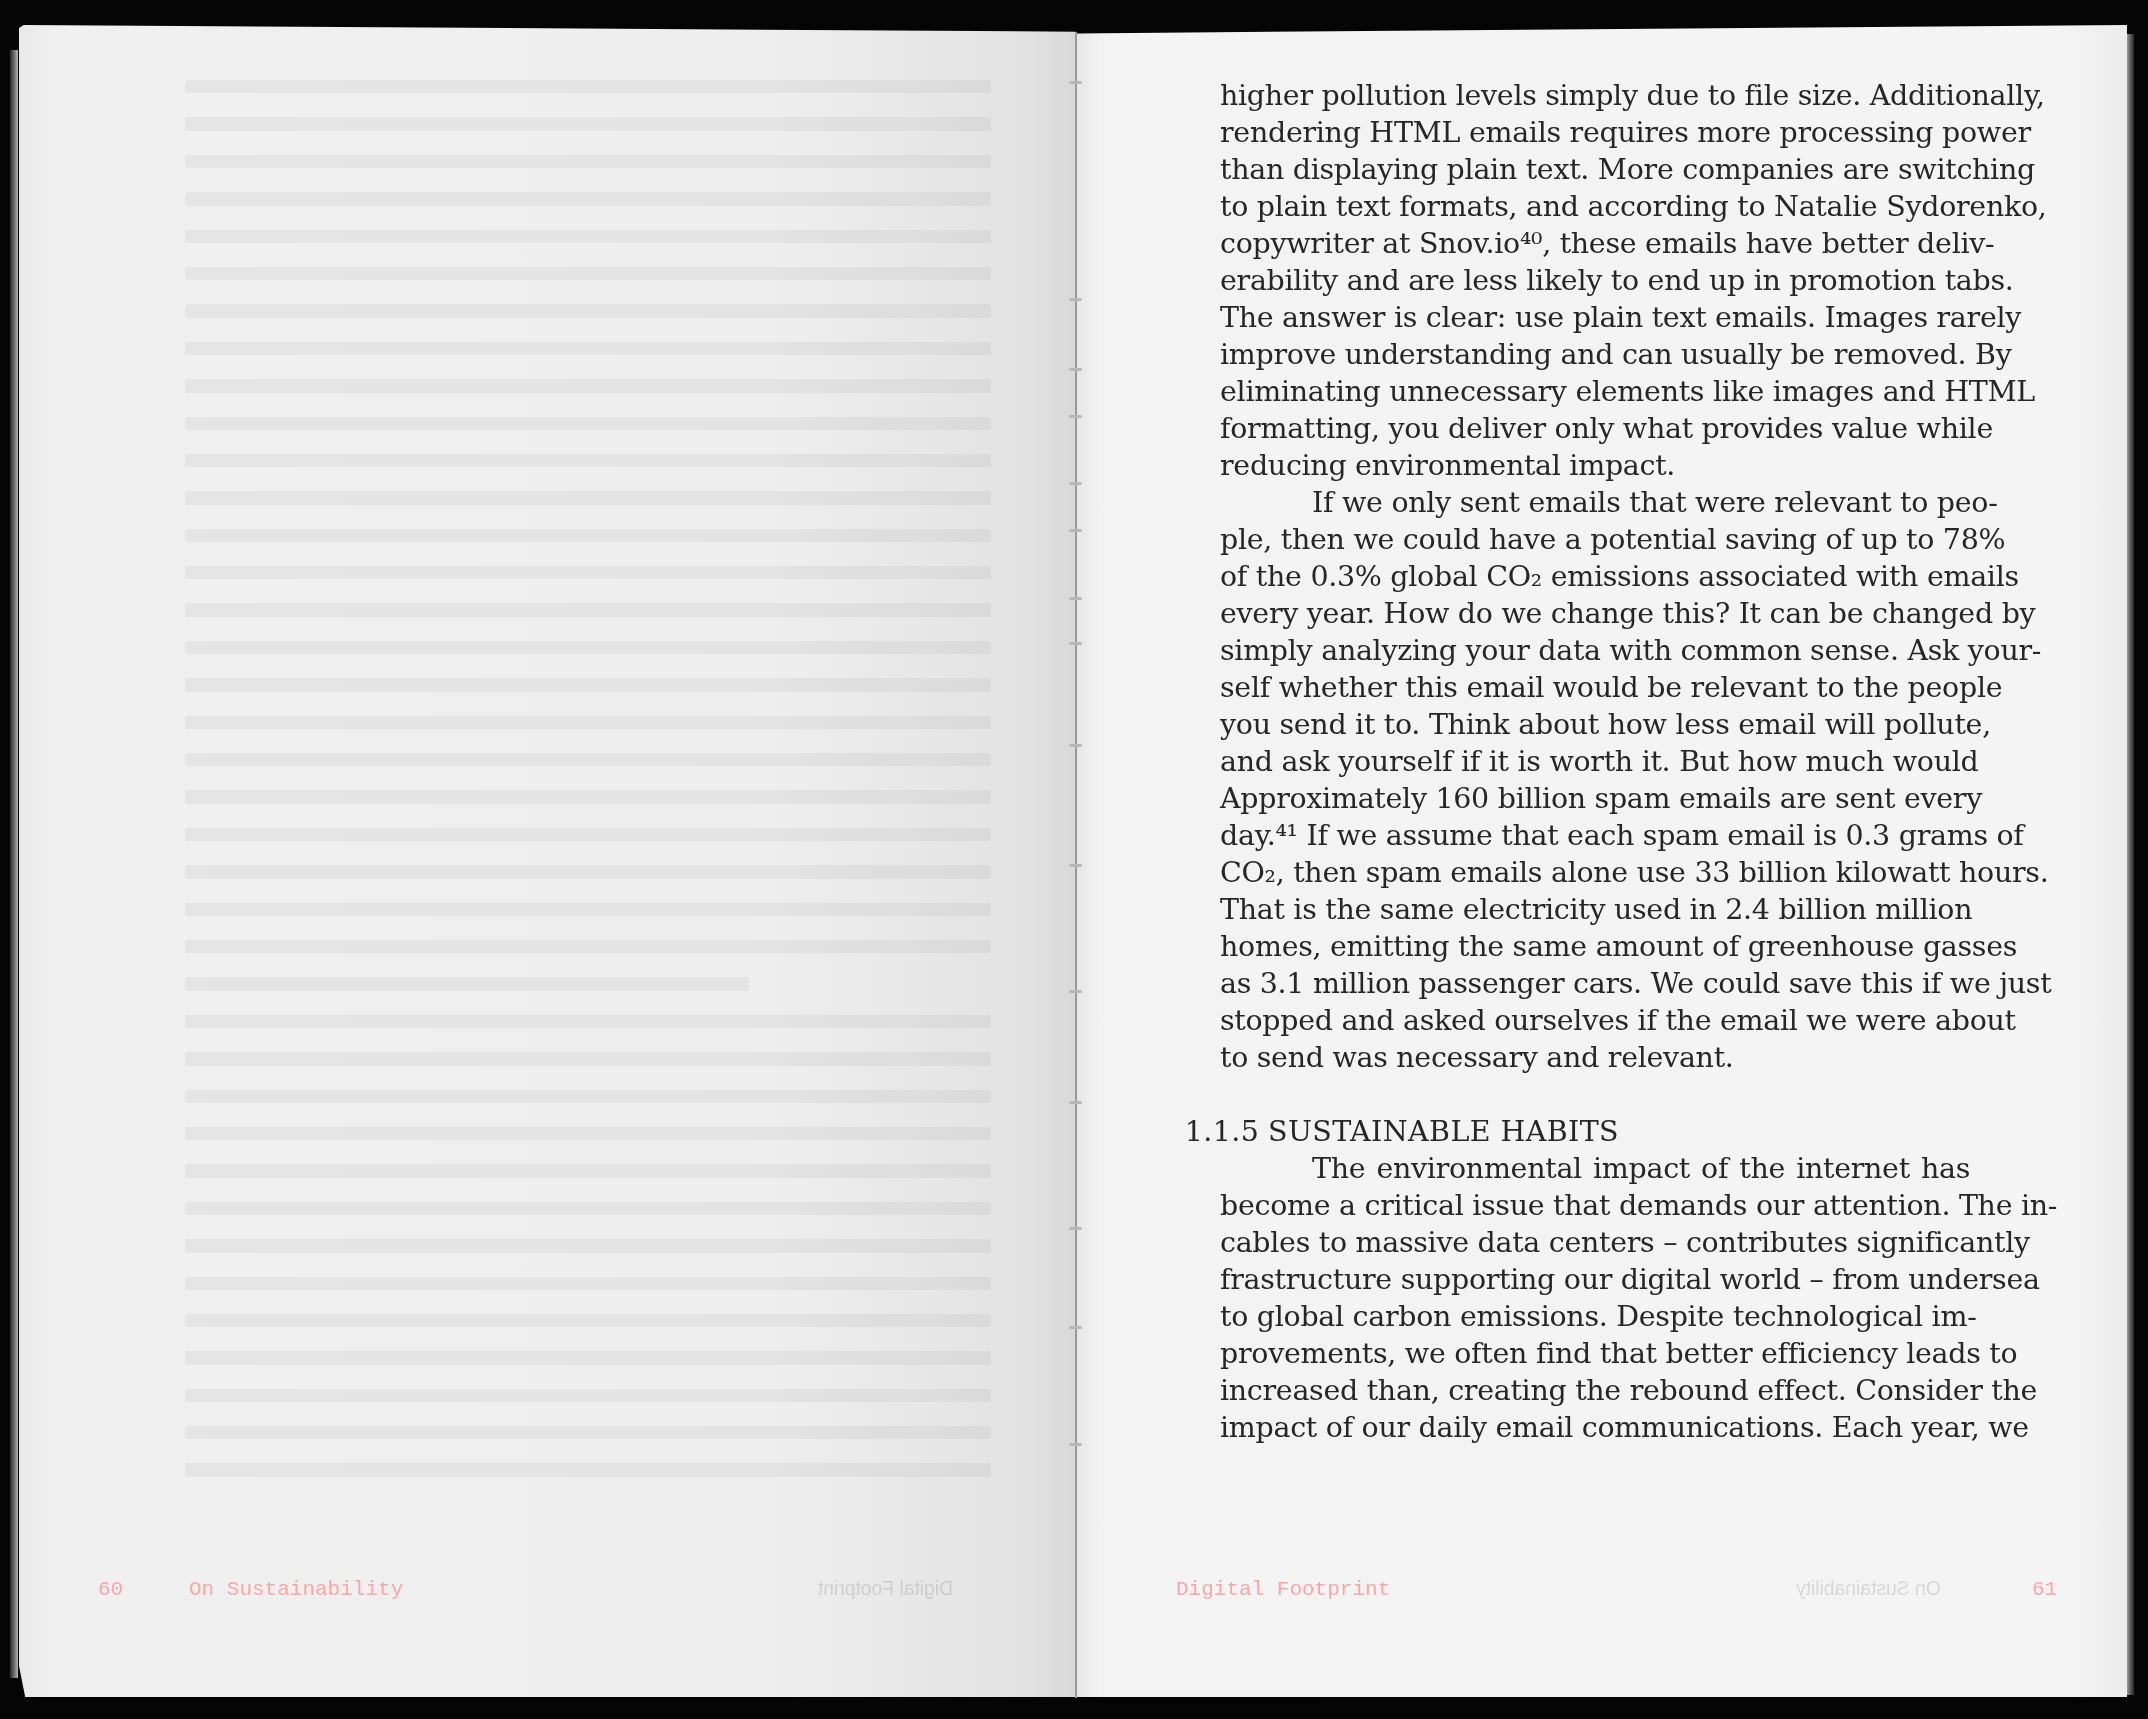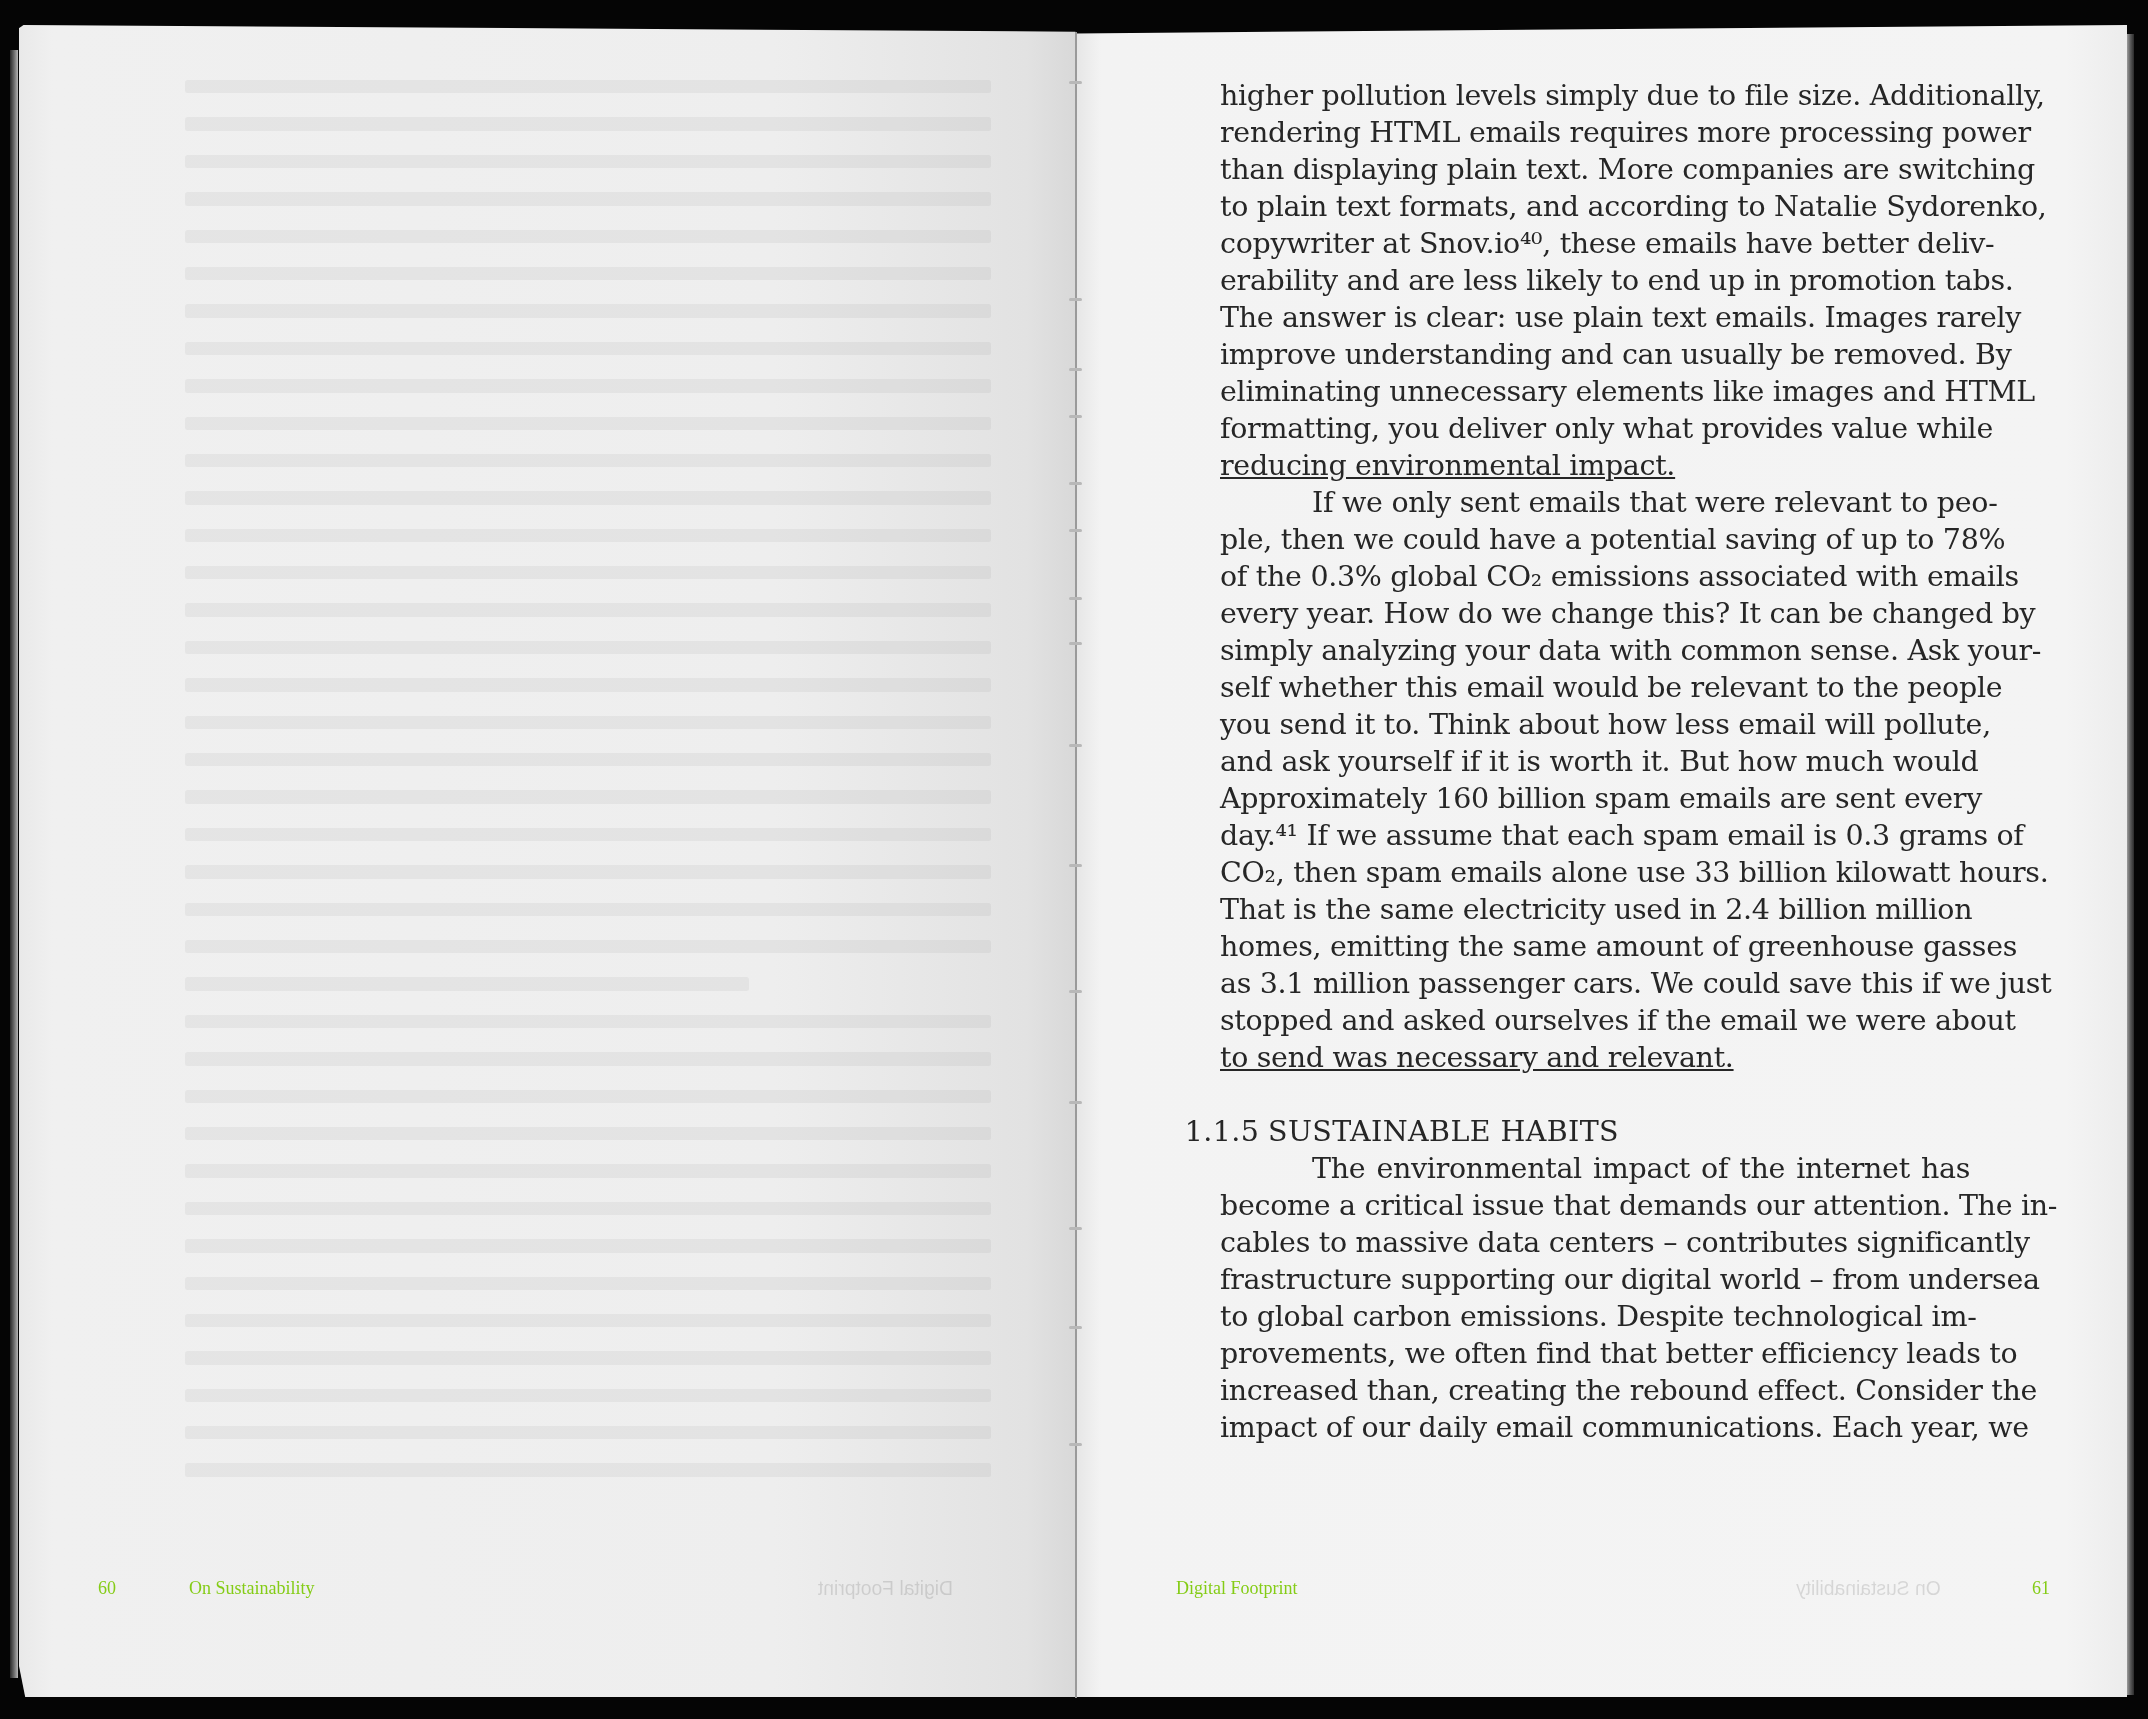--- a/index.html
+++ b/index.html
@@ -41,27 +41,27 @@
   .ghost-line {
     height:13.4px; margin-bottom:24px; background:rgba(0,0,0,0.045); border-radius:2.5px;
   }
   .ghost-line.short { width:70%; }
   .body-text {
     position:absolute; left:1176px; top:77px; width:794px;
     font-size:28.5px; line-height:37px; color:#262626;
     letter-spacing:-0.3px;
   }
   .line { white-space:nowrap; display:block; text-align:justify; text-align-last:justify; height:37px;margin-left:44px; }
-  .line.last { text-align-last:left;text-decoration:underline; }
+  .line.last { text-align-last:left; }
   .line.indent { padding-left:92px; }
   .blank { height:37px; }
   .heading { display:block; height:37px; white-space:nowrap; letter-spacing:0.4px; }
   .heading .num { display:inline-block; width:92px;text-align:center; }
   .footer {
-    position:absolute; top:1578px; font-family:Liberation Serif, serif; font-size:18px; color:#84cc16;
+    position:absolute; top:1578px; font-family:Liberation Mono, monospace; font-size:21px; color:#fca5a5;
   }
   .ghost-footer {
     position:absolute; top:1578px; font-family:"Liberation Sans", sans-serif; font-size:19.3px; color:rgba(0,0,0,0.12);
     transform:scaleX(-1);
   }
 </style>
 </head>
 <body>
 
 <div class="edge-left"></div>

